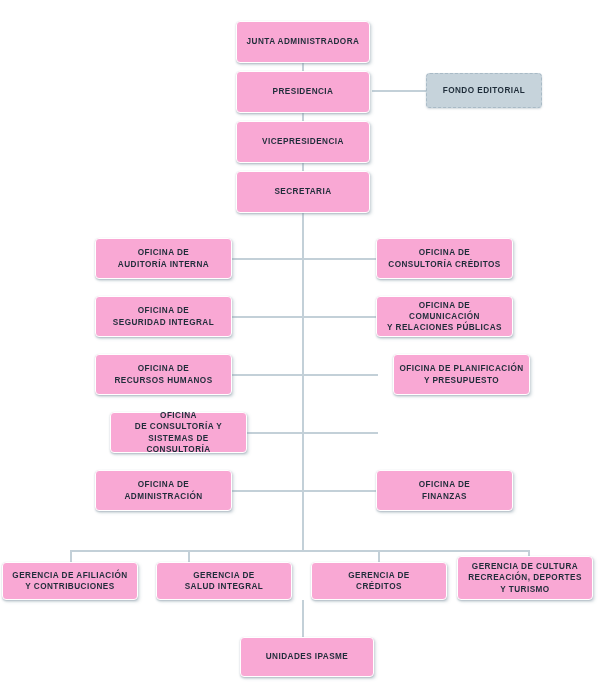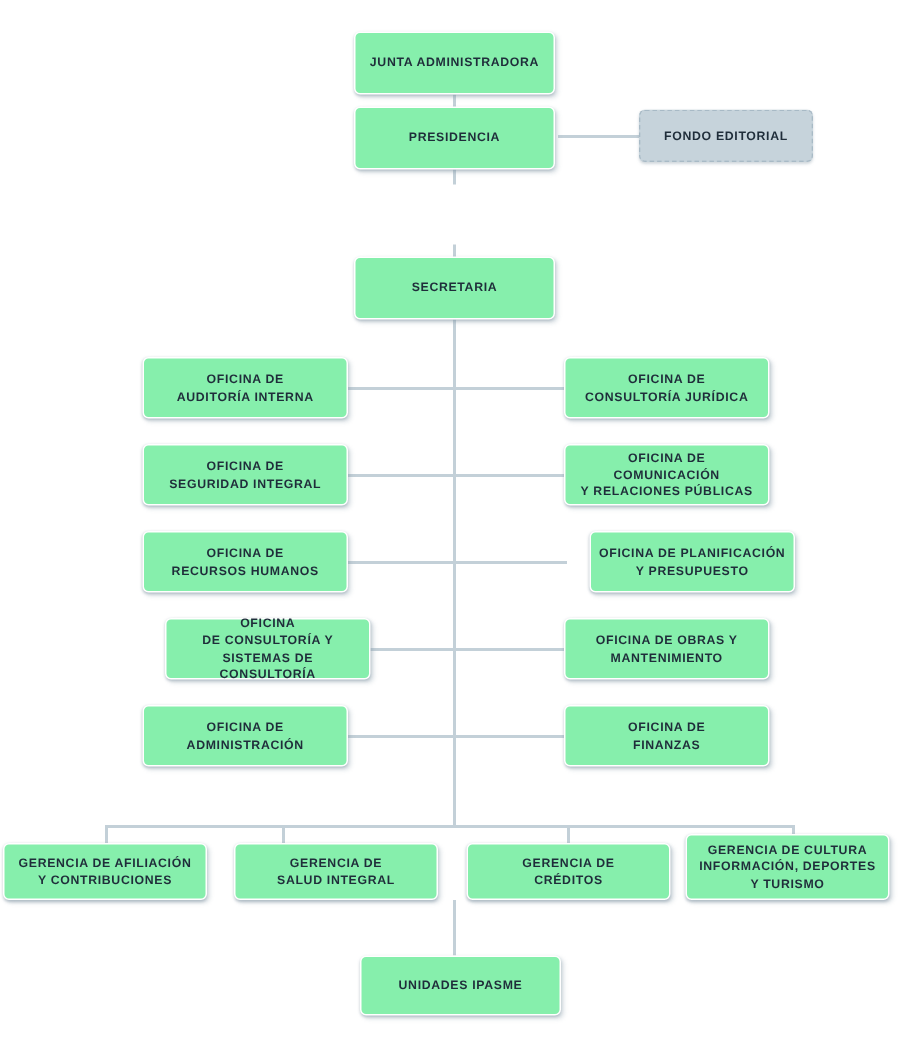--- a/index.html
+++ b/index.html
@@ -22,21 +22,21 @@
     position: absolute;
     background: #c3d0d8;
   }
   .line.v { width: 2px; }
   .line.h { height: 2px; }
 
   
   .node {
     position: absolute;
     box-sizing: border-box;
-    background: #86efac;
+    background: #f9a8d4;
     border: 1px solid #ffffff;
     border-radius: 4px;
     display: flex;
     align-items: center;
     justify-content: center;
     text-align: center;
     color: #1f2d3a;
     font-size: 8.2px;
     font-weight: bold;
     letter-spacing: 0.45px;
@@ -87,20 +87,23 @@
   </div>
 
   <div class="node" style="left:236px; top:71px; width:134px; height:42px;">
     <span>PRESIDENCIA</span>
   </div>
 
   <div class="node dashed" style="left:426px; top:73px; width:116px; height:35px;">
     <span>FONDO EDITORIAL</span>
   </div>
 
+  <div class="node" style="left:236px; top:121px; width:134px; height:42px;">
+    <span>VICEPRESIDENCIA</span>
+  </div>
 
   <div class="node" style="left:236px; top:171px; width:134px; height:42px;align-items:center;">
     <span>SECRETARIA</span>
   </div>
 
   <div class="node" style="left:95px; top:238px; width:137px; height:41px;">
     <div>
       <span>OFICINA DE</span>
       <span>AUDITORÍA INTERNA</span>
     </div>
@@ -131,45 +134,39 @@
   <div class="node" style="left:95px; top:470px; width:137px; height:41px;">
     <div>
       <span>OFICINA DE</span>
       <span>ADMINISTRACIÓN</span>
     </div>
   </div>
 
   <div class="node" style="left:376px; top:238px; width:137px; height:41px;">
     <div>
       <span>OFICINA DE</span>
-      <span>CONSULTORÍA JURÍDICA</span>
+      <span>CONSULTORÍA CRÉDITOS</span>
     </div>
   </div>
 
   <div class="node" style="left:376px; top:296px; width:137px; height:41px;">
     <div>
       <span>OFICINA DE</span>
       <span>COMUNICACIÓN</span>
       <span>Y RELACIONES PÚBLICAS</span>
     </div>
   </div>
 
   <div class="node" style="left:376px; top:354px; width:137px; height:41px;margin-left:17px;">
     <div>
       <span>OFICINA DE PLANIFICACIÓN</span>
       <span>Y PRESUPUESTO</span>
     </div>
   </div>
 
-  <div class="node" style="left:376px; top:412px; width:137px; height:41px;">
-    <div>
-      <span>OFICINA DE OBRAS Y</span>
-      <span>MANTENIMIENTO</span>
-    </div>
-  </div>
 
   <div class="node" style="left:376px; top:470px; width:137px; height:41px;">
     <div>
       <span>OFICINA DE</span>
       <span>FINANZAS</span>
     </div>
   </div>
 
   <div class="node" style="left:2px; top:562px; width:136px; height:38px;">
     <div>
@@ -188,21 +185,21 @@
   <div class="node" style="left:311px; top:562px; width:136px; height:38px;">
     <div>
       <span>GERENCIA DE</span>
       <span>CRÉDITOS</span>
     </div>
   </div>
 
   <div class="node" style="left:457px; top:556px; width:136px; height:44px;">
     <div>
       <span>GERENCIA DE CULTURA</span>
-      <span>INFORMACIÓN, DEPORTES</span>
+      <span>RECREACIÓN, DEPORTES</span>
       <span>Y TURISMO</span>
     </div>
   </div>
 
   <div class="node" style="left:240px; top:637px; width:134px; height:40px;">
     <span>UNIDADES IPASME</span>
   </div>
 
 </div>
 

